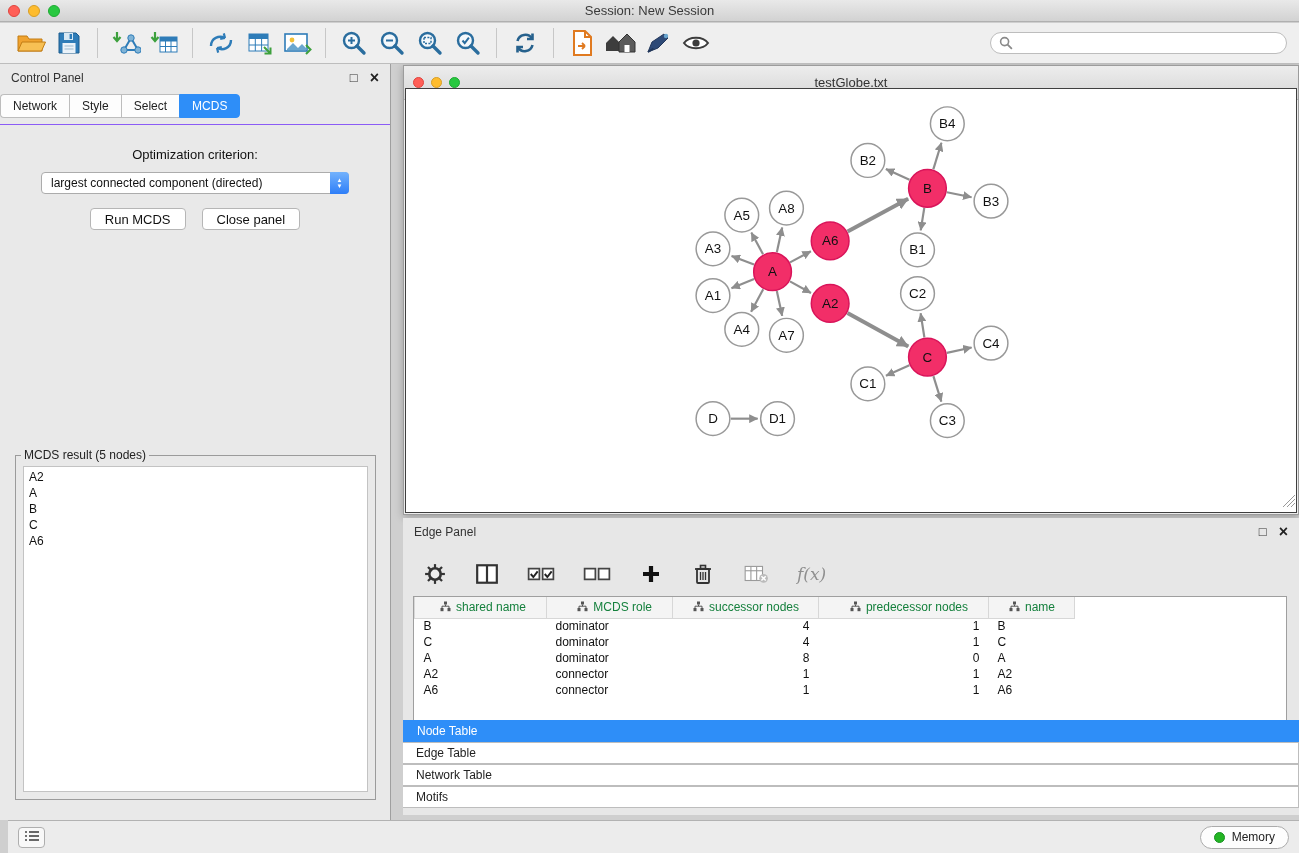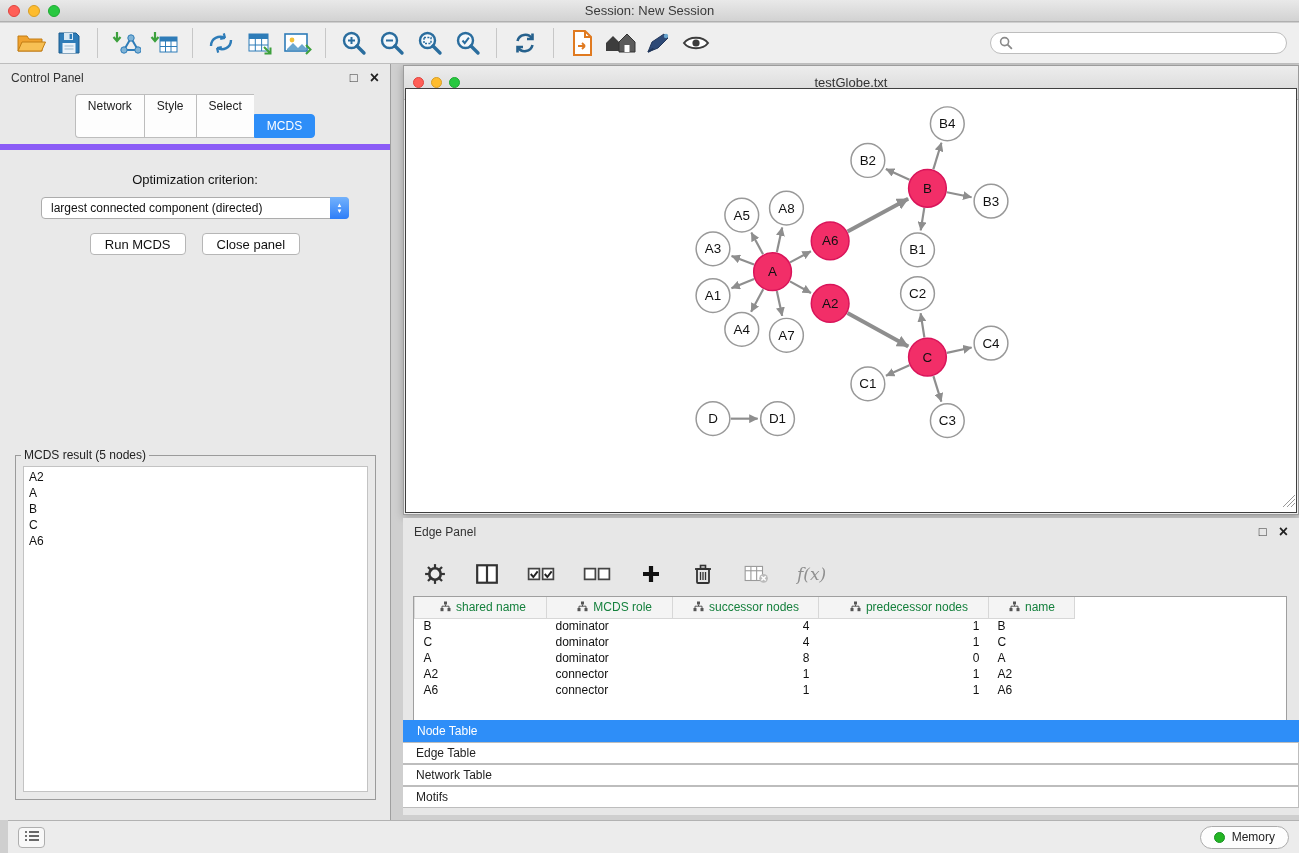--- a/index.html
+++ b/index.html
@@ -29,24 +29,24 @@
     background:#fff; padding-left:26px; font-size:12px; font-family:"Liberation Sans",sans-serif; outline:none; }
   .search-glyph { position:absolute; left:9px; top:4px; }
 
   
   .control-panel { position:absolute; top:64px; left:0; width:391px; bottom:33px;
     background:#e9e9e9; border-right:1px solid #9f9f9f; }
   .panel-header { height:27px; display:flex; align-items:center; padding:0 11px; font-size:12px; color:#333; }
   .ph-icons { margin-left:auto; display:flex; gap:12px; align-items:center; color:#222; }
   .ph-float { font-size:13px; line-height:13px; color:#333; }
   .ph-close { font-weight:bold; font-size:16px; line-height:13px; color:#222; }
-  .cp-tabs { display:flex; justify-content:center; padding-top:3px; border-bottom:6px solid #8b5cf6; padding-bottom:6px; }
+  .cp-tabs { display:flex; justify-content:flex-start; padding-top:3px; border-bottom:1px solid #8b5cf6; padding-bottom:6px; }
   .cp-tab { font-size:12px; padding:4px 12px; background:#fdfdfd; border:1px solid #bdbdbd; border-right:none; color:#222; }
   .cp-tab:first-child { border-radius:4px 0 0 4px; }
-  .cp-tab:last-child  { border-right:1px solid #bdbdbd; border-radius:0 4px 4px 0;margin-top:20px; }
+  .cp-tab:last-child  { border-right:1px solid #bdbdbd; border-radius:0 4px 4px 0; }
   .cp-tab.active { background:#2e8ef8; color:#fff; border-color:#2e8ef8; }
   .opt-label { text-align:center; font-size:13px; color:#111; margin-top:22px; }
   .dropdown { width:308px; height:22px; margin:10px auto 0; background:#fff; border:1px solid #acacac;
     border-radius:4px; display:flex; align-items:center; position:relative; font-size:12px;
     padding-left:9px; color:#111; }
   .dd-cap { position:absolute; right:-1px; top:-1px; bottom:-1px; width:19px; border-radius:0 4px 4px 0;
     background:linear-gradient(#73b2fc,#2e7ef8); display:flex; flex-direction:column;
     align-items:center; justify-content:center; color:#fff; font-size:6px; line-height:6px; }
   .btn-row { display:flex; justify-content:center; gap:16px; margin-top:14px;border-radius:11px; }
   .btn { height:22px; padding:0 14px; font-size:13px; background:#fff; border:1px solid #b6b6b6;

